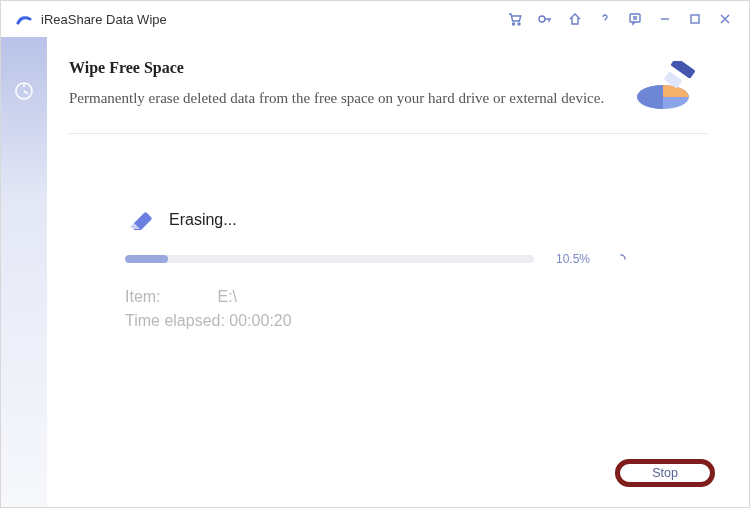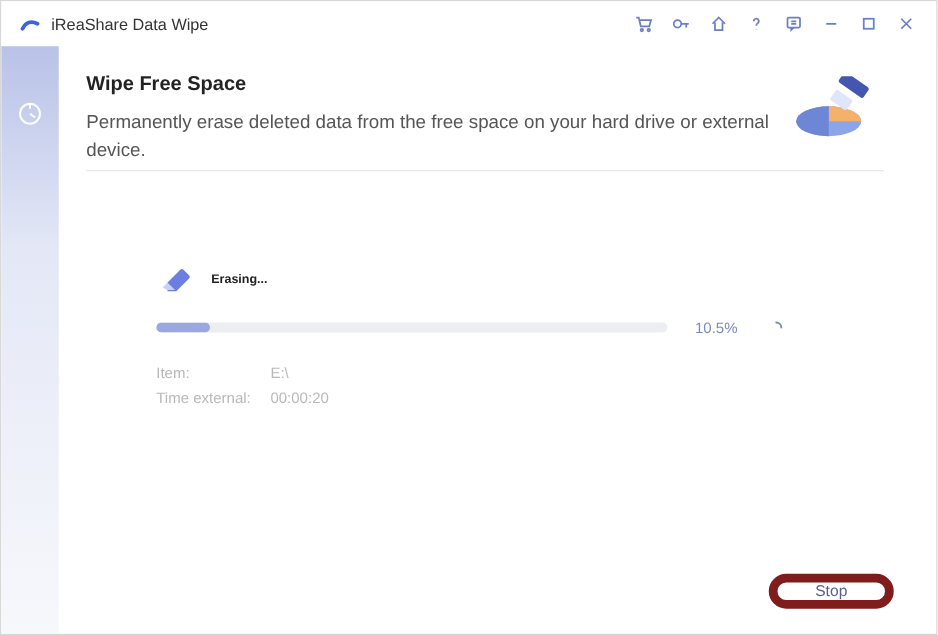--- a/index.html
+++ b/index.html
@@ -62,21 +62,22 @@
     flex: 1;
     padding: 22px 42px 0 22px;
     display: flex;
     flex-direction: column;
     position: relative;
   }
   .hero-row {
     display: flex;
     align-items: flex-start;
     border-bottom: 1px solid #e8e8e8;
-    padding-bottom: 4px;
+    padding-bottom: 14px;
+    font-family: Liberation Serif, serif;
   }
   .hero-text { flex: 1; }
   .page-title {
     font-size: 16px; font-weight: 700; color: #222;
     margin-bottom: 10px;
   }
   .page-subtitle {
     font-size: 15px; color: #555; line-height: 1.5;
   }
   .hero-graphic {
@@ -91,53 +92,53 @@
   }
   .status-row {
     display: flex; align-items: center;
     margin-bottom: 20px;
   }
   .eraser-icon {
     width: 32px; height: 24px; margin-right: 12px;
     display: inline-flex; align-items: center; justify-content: center;
   }
   .status-text {
-    font-size: 10px; font-weight: 700; color: #222;
+    font-size: 16px; font-weight: 400; color: #222;
   }
   .progress-row {
     display: flex; align-items: center;
   }
   .progress-bar {
     flex: 1; height: 8px; background: #eceef2;
     border-radius: 4px; overflow: hidden; position: relative;
   }
   .progress-fill {
     height: 100%; background: #9ba8df;
     border-radius: 4px;
   }
   .progress-pct {
     margin-left: 22px; font-size: 12px; color: #7a88c4;
     display: flex; align-items: center; gap: 24px;
   }
   .progress-pct svg { margin-left: 3px; }
 
   .details {
     margin-top: 22px;
-    font-size: 12px; color: #b8b8b8;
+    font-size: 16px; color: #b8b8b8;
   }
   .details-row { margin-bottom: 6px; }
   .details-row .lbl { display: inline-block; min-width: 88px; }
 
   .footer {
     position: absolute;
     right: 34px; bottom: 20px;
   }
   .stop-btn {
     width: 100px; height: 28px;
-    border: 7px solid #7f1d1d;
+    border: 5px solid #7f1d1d;
     border-radius: 14px;
     background: #fff;
     color: #55608f;
     font-size: 12.5px;
     display: flex; align-items: center; justify-content: center;
     cursor: pointer;
   }
 </style>
 </head>
 <body>
@@ -245,21 +246,21 @@
             </svg>
         </span>
       </div>
 
       <div class="details">
         <div class="details-row">
           <span class="lbl">Item:</span>
           <span>E:\</span>
         </div>
         <div class="details-row">
-          <span class="lbl">Time external:</span>
+          <span class="lbl">Time elapsed:</span>
           <span>00:00:20</span>
         </div>
       </div>
     </div>
 
     <div class="footer">
       <div class="stop-btn">
         <span>Stop</span>
       </div>
     </div>

